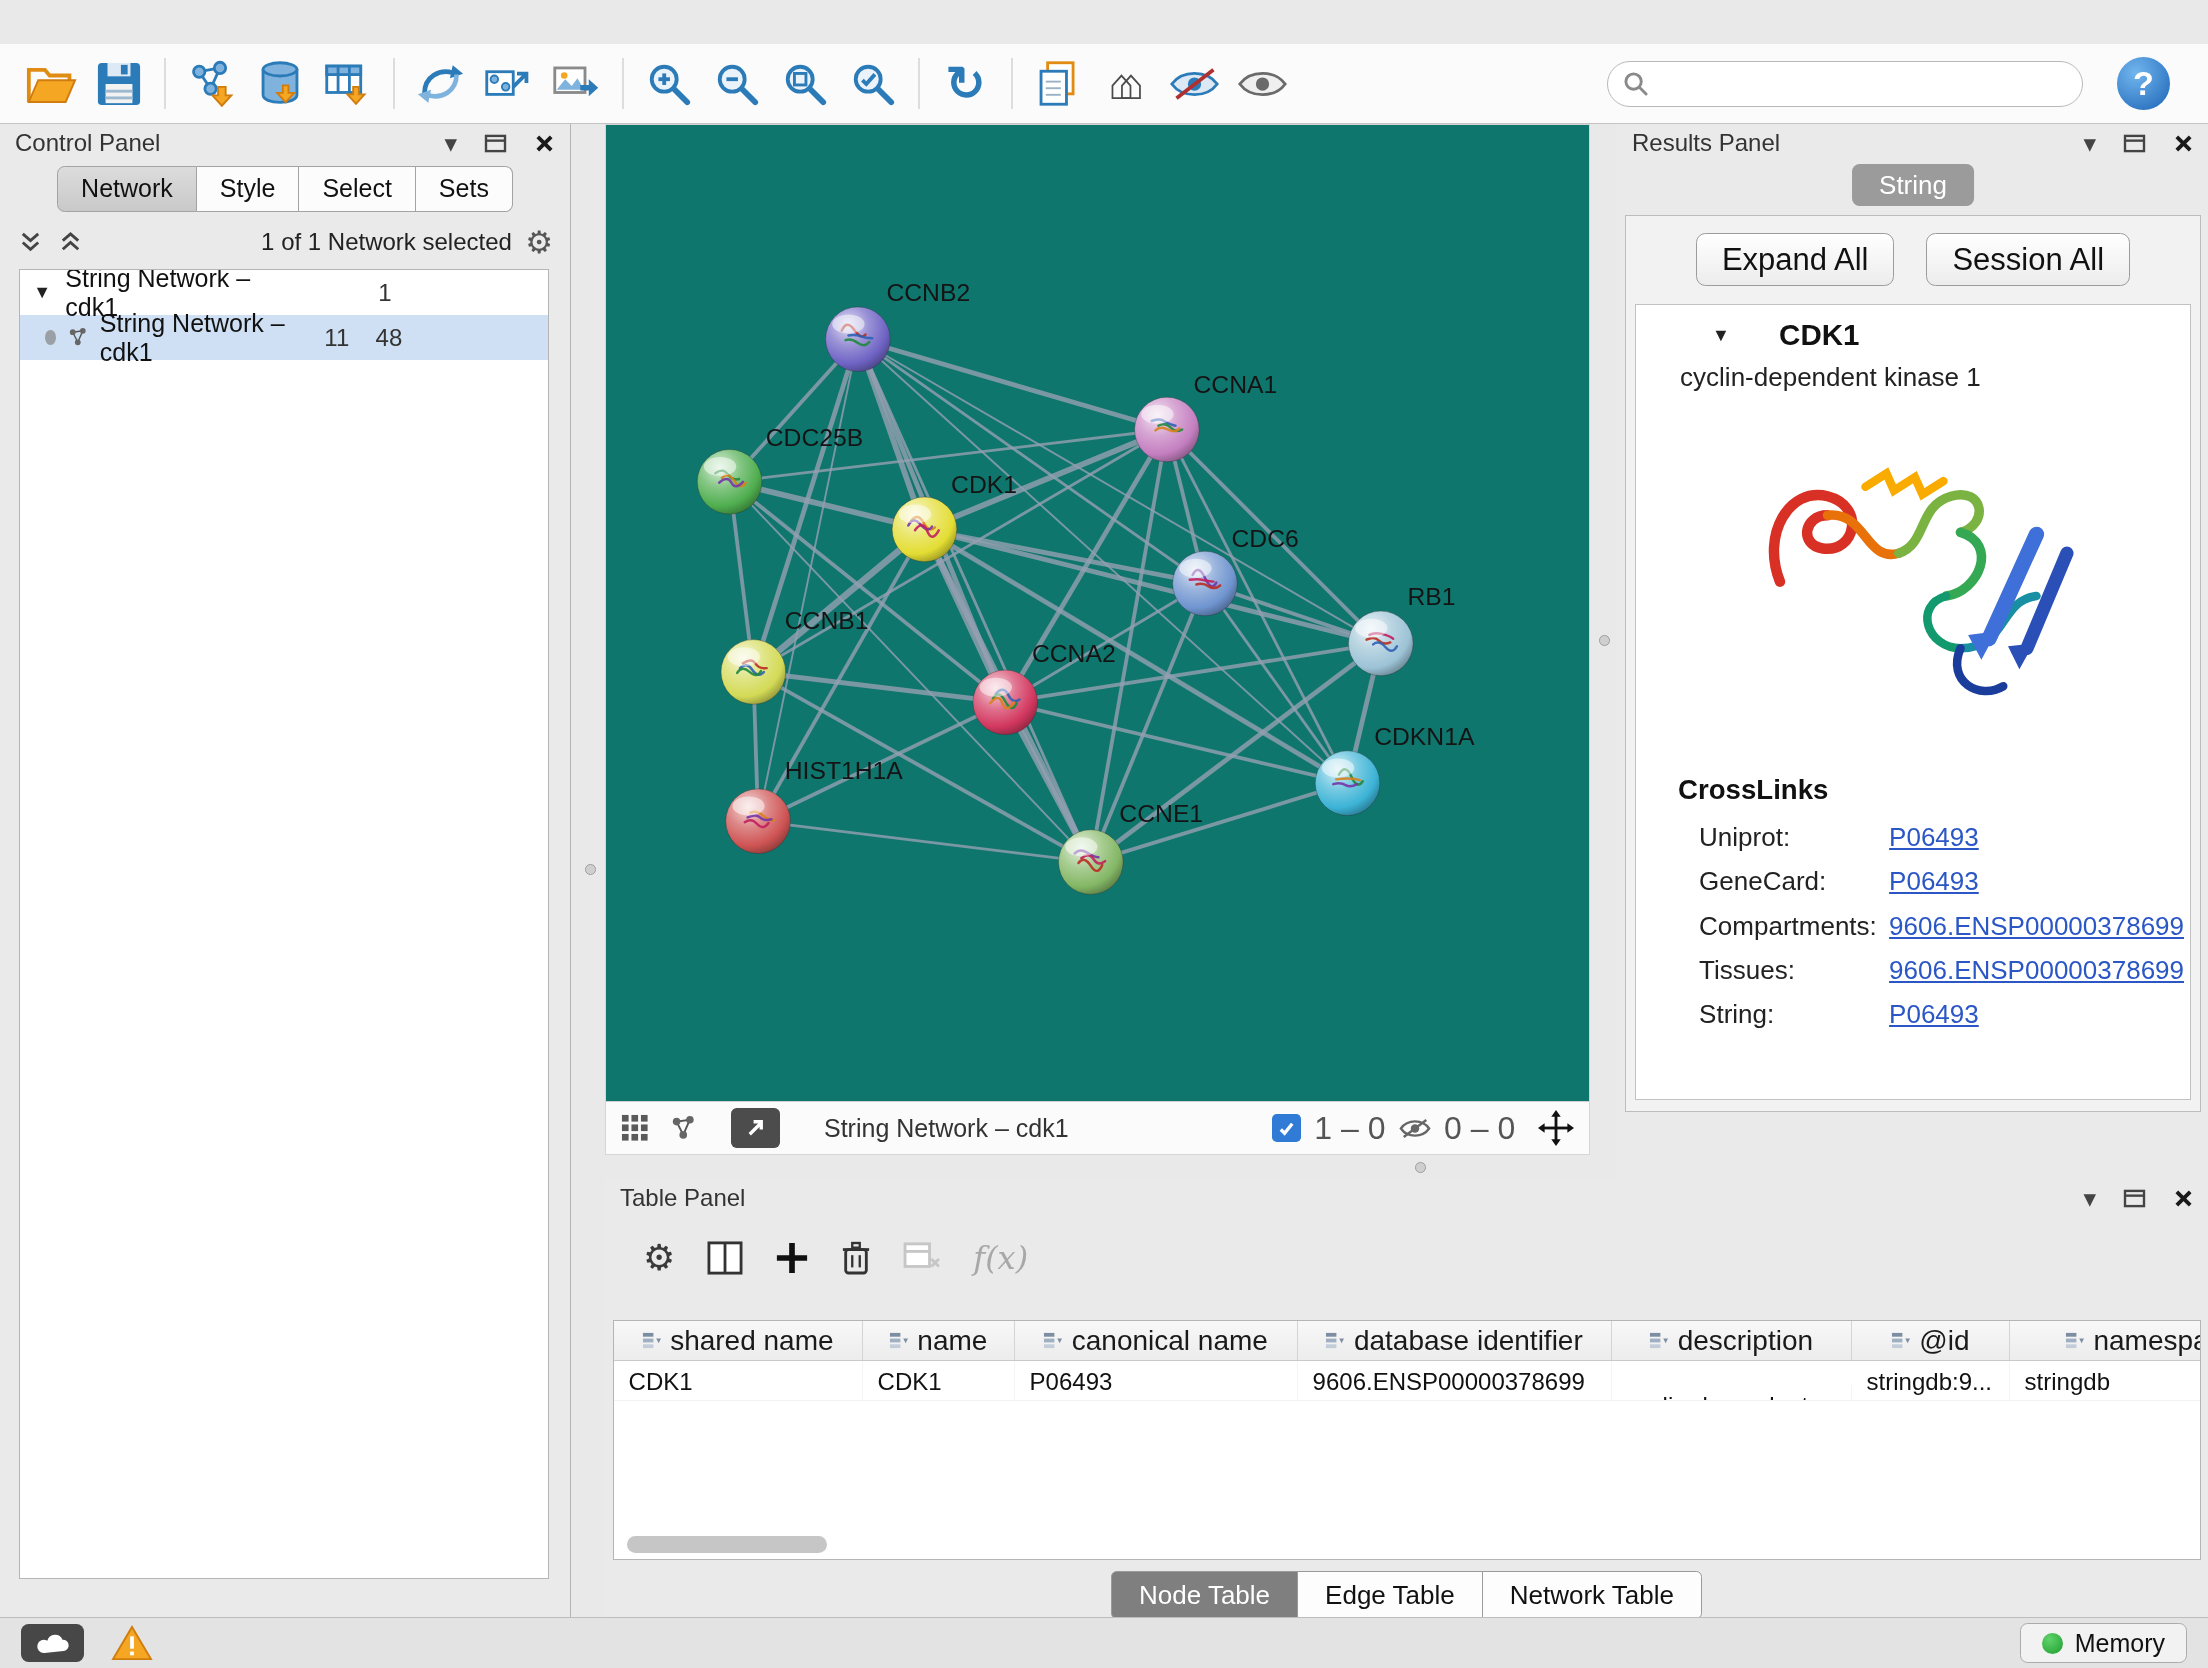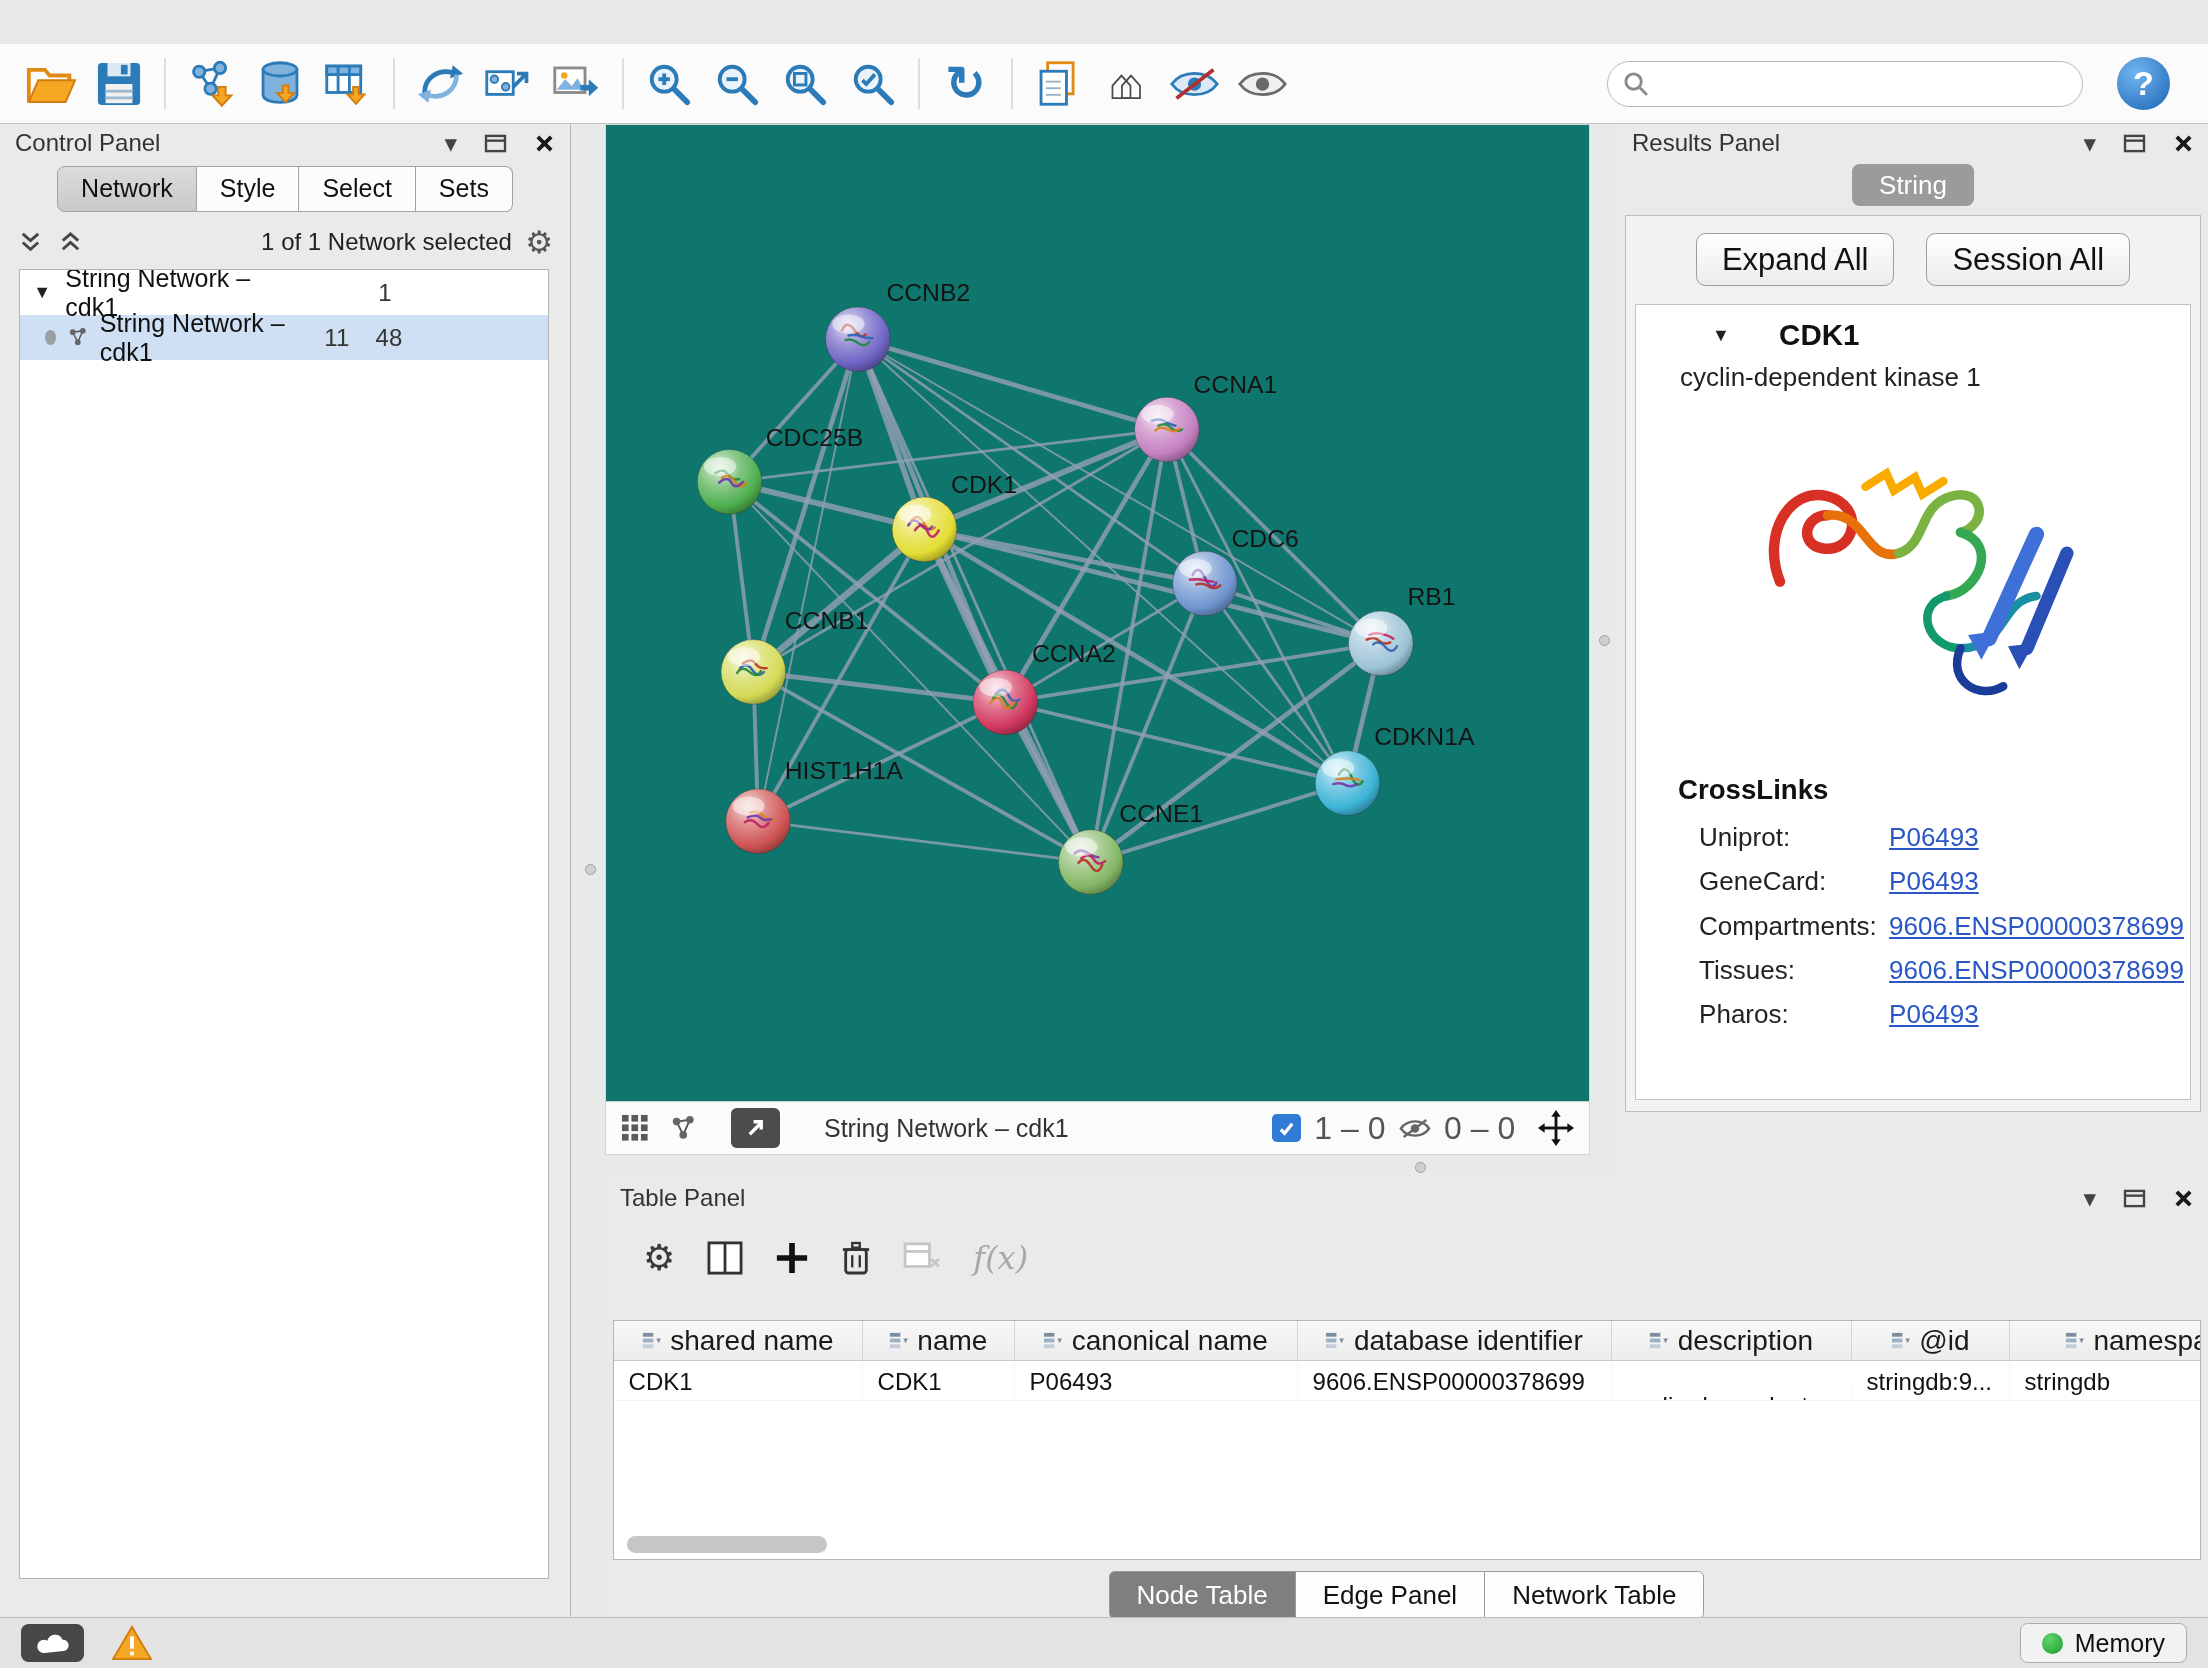--- a/index.html
+++ b/index.html
@@ -629,21 +629,21 @@
             </div>
             <div class="cl-row">
               <span class="cl-label">Compartments:</span>
               <span class="cl-link">9606.ENSP00000378699</span>
             </div>
             <div class="cl-row">
               <span class="cl-label">Tissues:</span>
               <span class="cl-link">9606.ENSP00000378699</span>
             </div>
             <div class="cl-row">
-              <span class="cl-label">Pharos:</span>
+              <span class="cl-label">String:</span>
               <span class="cl-link">P06493</span>
             </div>
           </div>
       </div>
     </div>
   </div>
 
   <div class="table-panel">
     <div class="panel-head">
       <span class="panel-title">Table Panel</span>
@@ -757,21 +757,21 @@
             <div class="td" style="width: 314px;">9606.ENSP00000378699</div>
             <div class="td" style="width: 240px; margin-top: 24px;">cyclin-dependent ...</div>
             <div class="td" style="width: 158px;">stringdb:9...</div>
             <div class="td" style="width: 285px;">stringdb</div>
           </div>
         </div>
       <div class="hthumb"></div>
     </div>
     <div class="tp-tabs">
         <div class="tp-tab sel">Node Table</div>
-        <div class="tp-tab">Edge Panel</div>
+        <div class="tp-tab">Edge Table</div>
         <div class="tp-tab">Network Table</div>
       </div>
   </div>
 
   <div class="statusbar">
     <div class="cloud-btn">
       <svg width="38" height="25" viewBox="0 0 40 26">
         <path d="M11 23 a7 7 0 1 1 3 -13 a8.5 8.5 0 0 1 16 -1 a6 6 0 0 1 1 12 z" fill="#fff"></path>
       </svg>
     </div>

